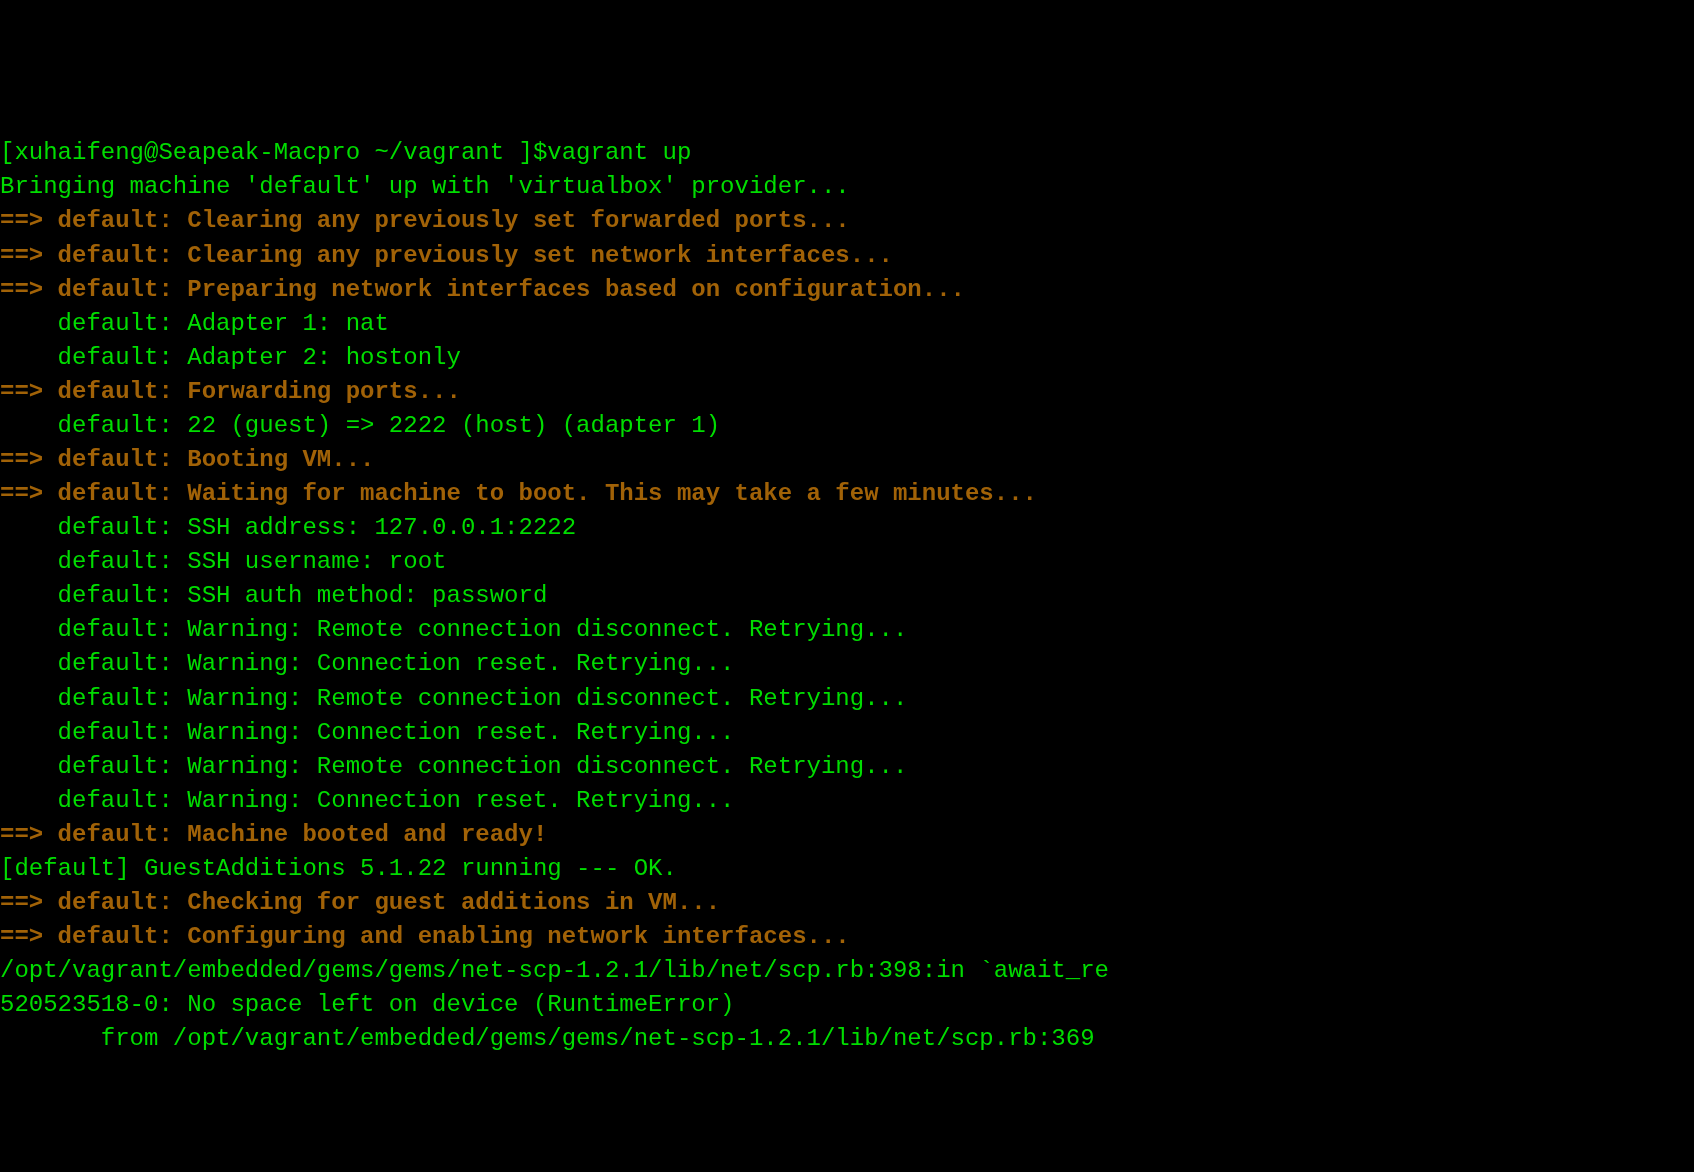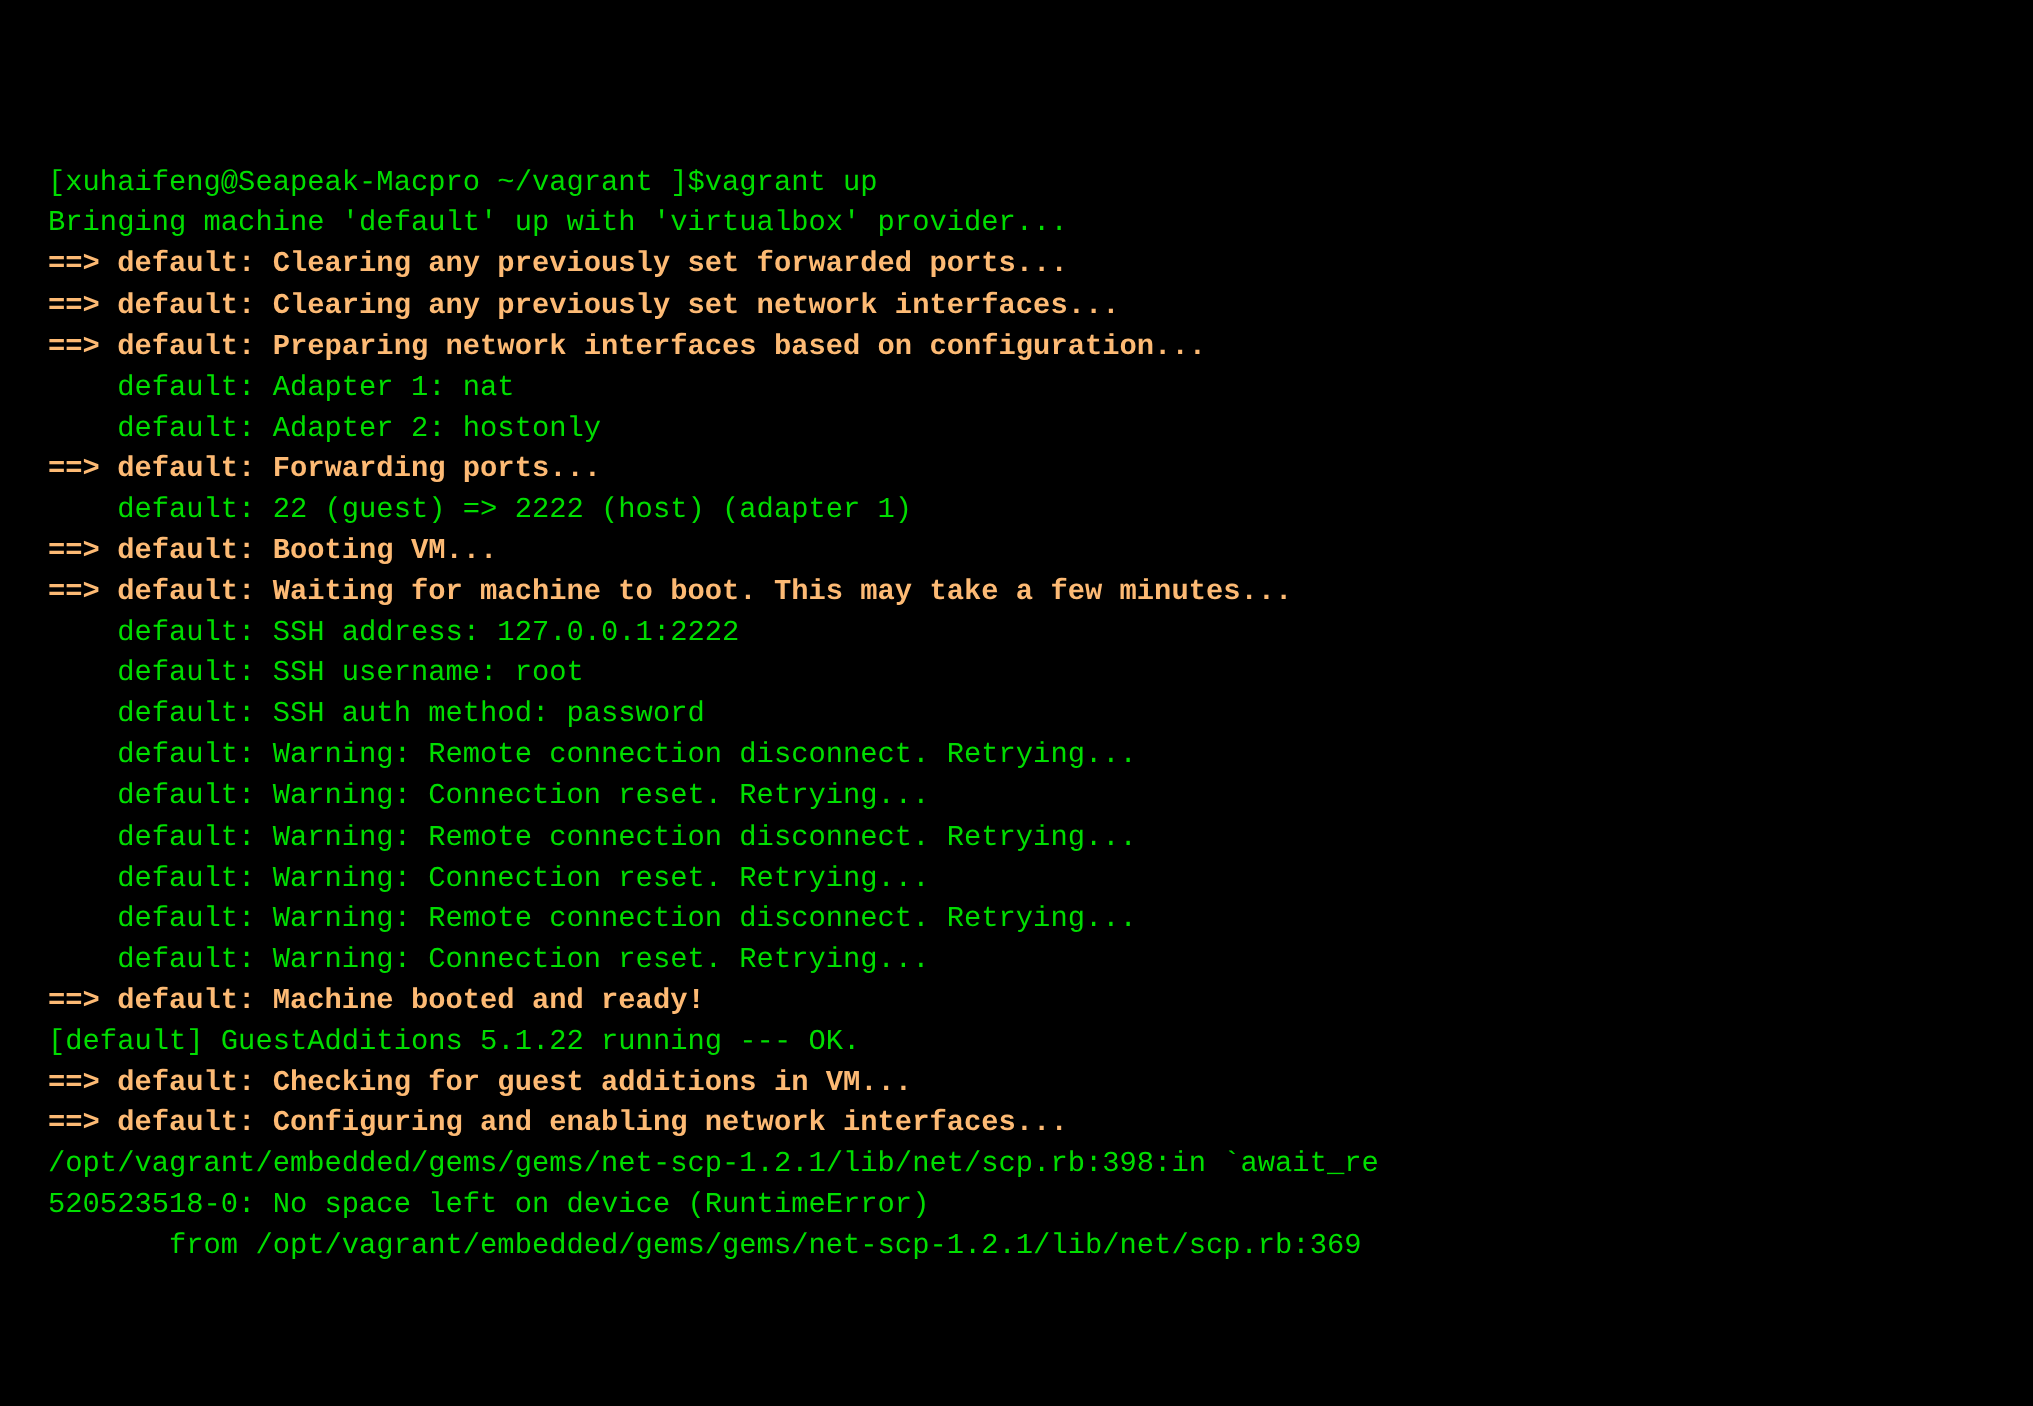--- a/index.html
+++ b/index.html
@@ -10,27 +10,26 @@
       font-size: 24px;
       line-height: 1.42;
       color: #00ff00;
       white-space: pre;
       overflow: hidden;
       width: 1694px;
       height: 1172px;
     }
     .terminal {
       padding: 0;
-      margin-left: 40px;
     }
     .green {
       color: #00dd00;
     }
     .bright {
-      color: #fdba74;
+      color: #a16207;
       font-weight: bold;
     }
     .line {
       display: block;
     }
   </style>
 </head>
 <body>
 
 

